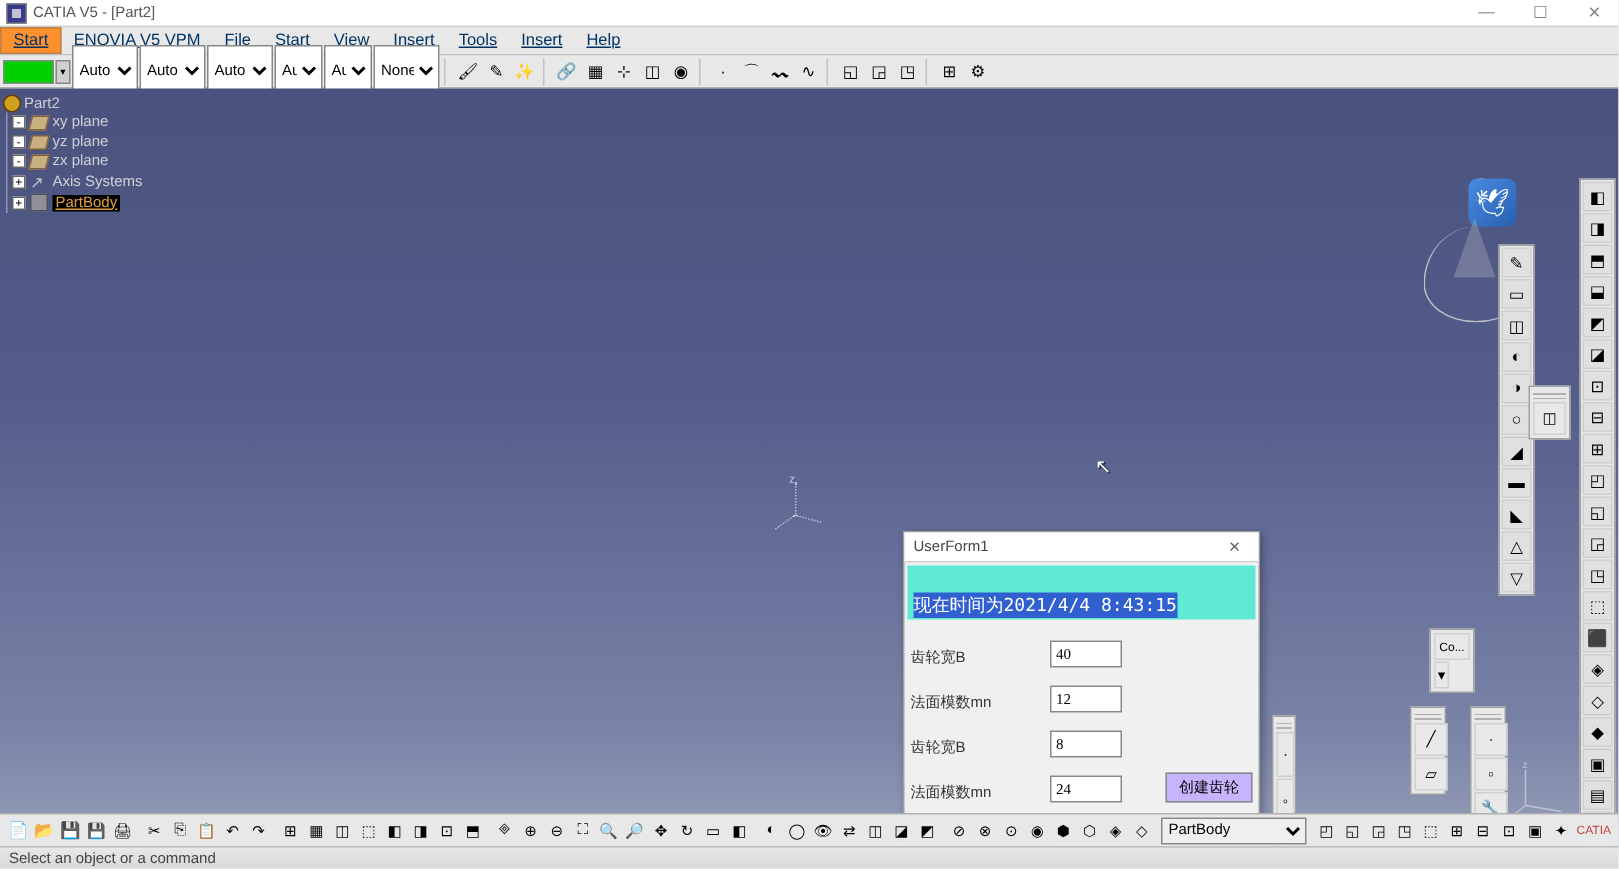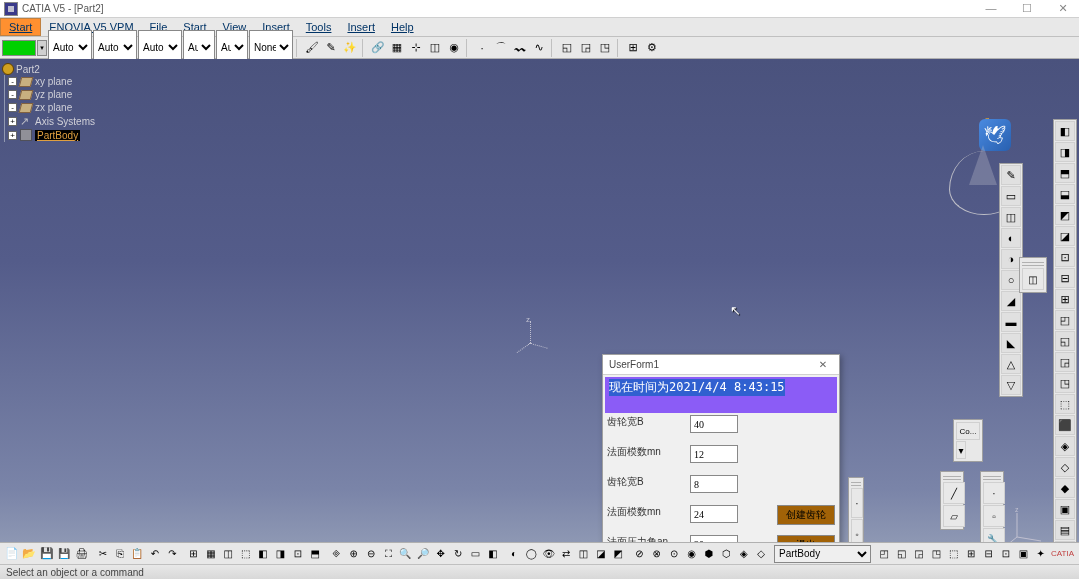--- a/index.html
+++ b/index.html
@@ -70,27 +70,27 @@
     .palette-header { height: 6px; background: repeating-linear-gradient(0deg, #b0b0b0 0 1px, transparent 1px 3px); margin-bottom: 2px; }
     .palette-body { display: flex; flex-direction: column; gap: 1px; }
     .palette-body.horiz { flex-direction: column; }
     .p-btn { width: 22px; height: 22px; border: 1px solid #d0d0d0; background: #e8e8e8; display: flex; align-items: center; justify-content: center; font-size: 10px; }
     .p-btn.tall { height: 30px; }
     
     
     .dialog { position: absolute; left: 602px; top: 295px; width: 238px; background: #f0f0f0; border: 1px solid #a0a0a0; box-shadow: 2px 2px 6px rgba(0,0,0,0.3); }
     .dialog-title { height: 20px; background: #fff; display: flex; align-items: center; padding: 0 6px; font-size: 10px; color: #444; border-bottom: 1px solid #d0d0d0; }
     .dialog-close { margin-left: auto; width: 20px; text-align: center; cursor: pointer; color: #666; }
-    .dialog-banner { margin: 2px; height: 36px; background: #8b5cf6; display: flex; align-items: flex-start; padding: 2px 4px; }
+    .dialog-banner { margin: 2px; height: 36px; background: #5eead4; display: flex; align-items: flex-start; padding: 18px 4px; }
     .dialog-banner-text { background: #a8a8a8; color: #3060ff; font-family: "SimSun", monospace; font-size: 12px; }
     .dialog-banner-text.sel { background: #3060d0; color: #fff; }
-    .dialog-row { display: flex; align-items: flex-start; height: 30px; padding: 0 4px; gap: 13px; }
+    .dialog-row { display: flex; align-items: flex-end; height: 30px; padding: 0 4px; gap: 23px; }
     .dialog-label { width: 70px; font-size: 10px; color: #333; }
     .dialog-input { width: 48px; height: 18px; border: 1px solid #888; padding: 0 3px; font-size: 10px; font-family: Liberation Serif, serif; }
-    .dialog-btn { width: 58px; height: 20px; border: 1px solid #888; background: #a16207; font-size: 10px; margin-left: auto; cursor: pointer; }
+    .dialog-btn { width: 58px; height: 20px; border: 1px solid #888; background: #c4b5fd; font-size: 10px; margin-left: auto; cursor: pointer; }
     
     
     .bottombar { position: absolute; left: 0; right: 0; height: 22px; background: #e8e8e8; border-top: 1px solid #b0b0b0; display: flex; align-items: center; padding: 0 4px; gap: 1px; bottom: 15px; }
     .bb-btn { width: 18px; height: 18px; border: 1px solid #e8e8e8; display: flex; align-items: center; justify-content: center; font-size: 10px; cursor: pointer; }
     .bb-select { height: 18px; width: 108px; font-size: 10px; border: 1px solid #888; }
     .bb-sep { width: 3px; }
     .catia-logo { margin-left: auto; width: 28px; height: 20px; display: flex; align-items: center; justify-content: center; color: #c04040; font-size: 8px; }
     
     
     .statusbar { position: absolute; bottom: 0; left: 0; right: 0; height: 15px; background: linear-gradient(180deg, #e8e8e8, #d8d8d8); border-top: 1px solid #c0c0c0; display: flex; align-items: center; padding: 0 6px; font-size: 10px; color: #444; }

